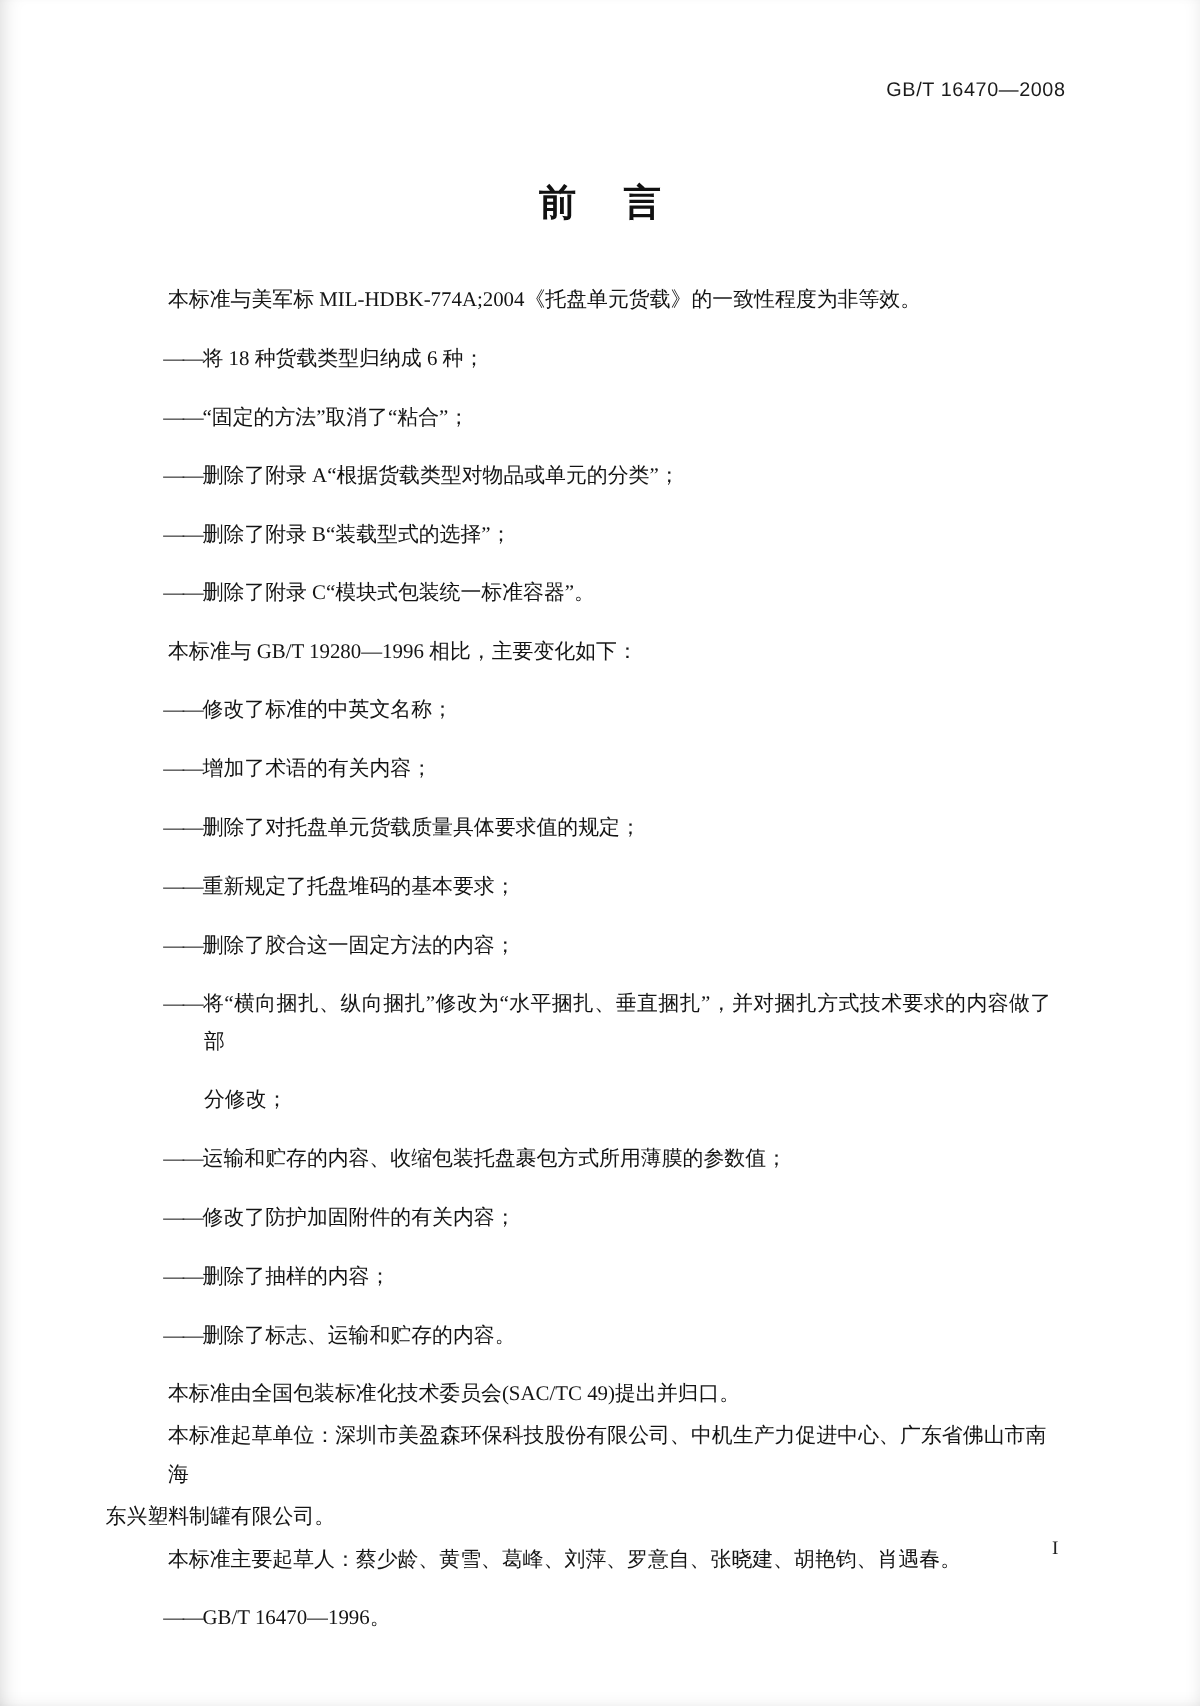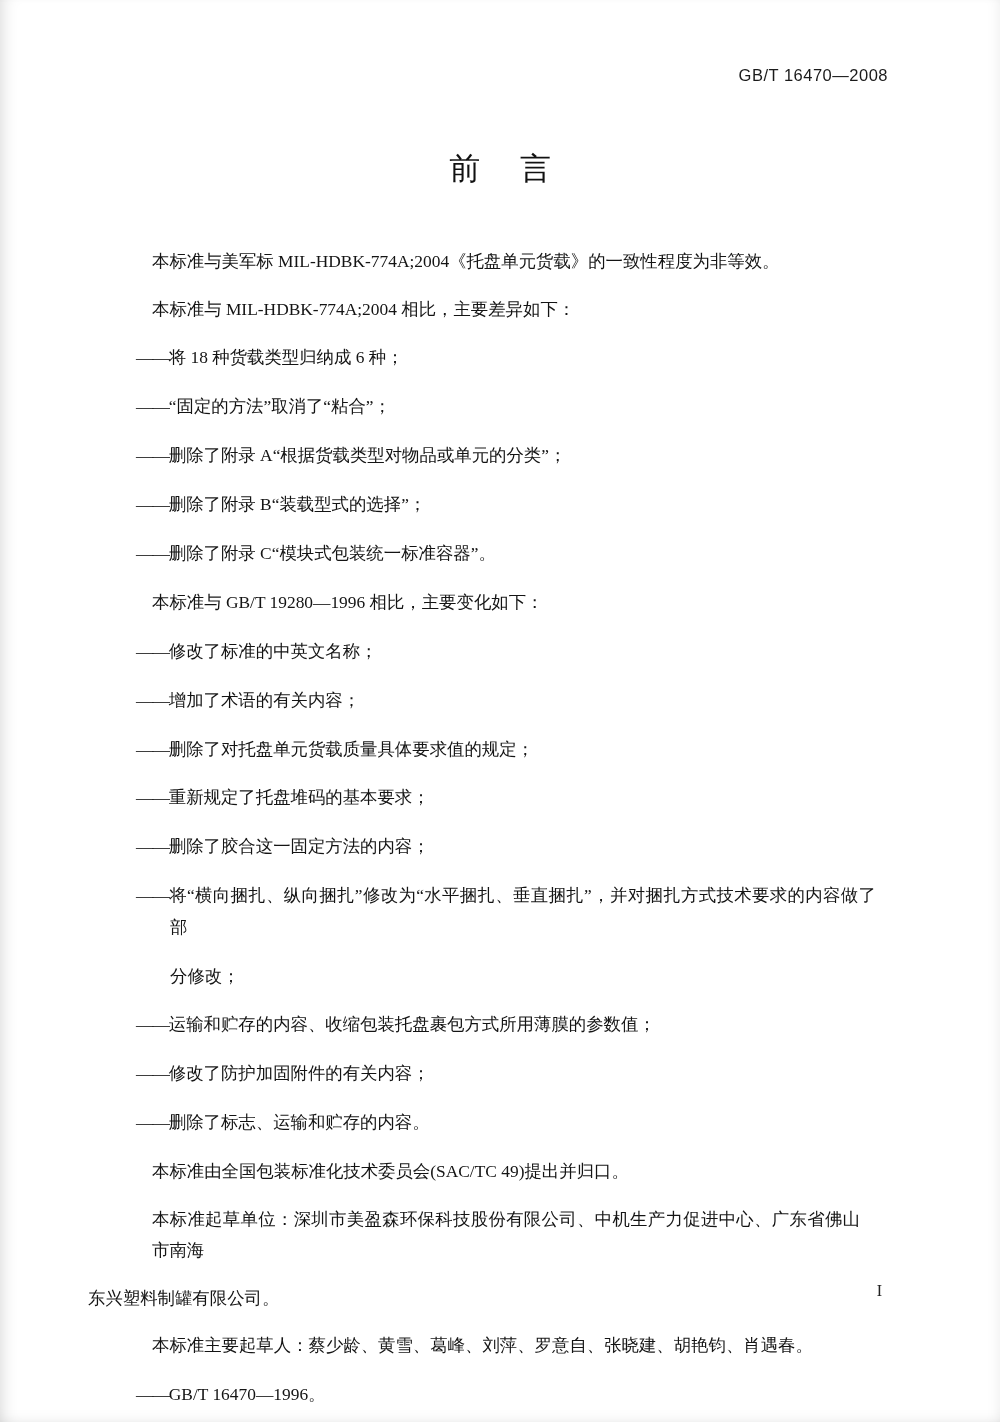--- a/index.html
+++ b/index.html
@@ -54,37 +54,37 @@
     white-space: nowrap;
   }
   .doc-title {
     position: absolute;
     top: 148px;
     left: 0;
     width: 1000px;
     text-align: center;
     font-family: "Liberation Serif", serif;
     font-size: 31px;
-    font-weight: normal;
+    font-weight: bold;
     letter-spacing: 16px;
     text-indent: 16px;
     color: #111;
   }
   .body-text {
     position: absolute;
     top: 230px;
     left: 136px;
     width: 740px;
     font-size: 17.4px;
     line-height: 31.5px;
     color: #141414;
     text-align: justify;
   }
   .p {
-    margin: 16px;
+    margin: 4px;
     text-indent: 0;
   }
   .dash {
     display: block;
     padding-left: 34px;
     text-indent: -34px;
   }
   .dash .lead {
     letter-spacing: -1px;
   }
@@ -111,21 +111,20 @@
 <div class="page">
 
   <div class="header-code">GB/T  16470—2008</div>
 
 
   <div class="doc-title">前 言</div>
 
   <div class="body-text">
 
     <p class="p">本标准与美军标 MIL-HDBK-774A;2004《托盘单元货载》的一致性程度为非等效。</p>
-    <p class="p">本标准与 MIL-HDBK-774A;2004 相比，主要差异如下：</p>
 
     <p class="dash">
       <span class="lead">——</span><span>将 18 种货载类型归纳成 6 种；</span>
     </p>
     <p class="dash">
       <span class="lead">——</span><span>“固定的方法”取消了“粘合”；</span>
     </p>
     <p class="dash">
       <span class="lead">——</span><span>删除了附录 A“根据货载类型对物品或单元的分类”；</span>
     </p>
@@ -157,20 +156,23 @@
       <span class="lead">——</span><span>将“横向捆扎、纵向捆扎”修改为“水平捆扎、垂直捆扎”，并对捆扎方式技术要求的内容做了部</span>
     </p>
     <p class="cont">分修改；</p>
     <p class="dash">
       <span class="lead">——</span><span>运输和贮存的内容、收缩包装托盘裹包方式所用薄膜的参数值；</span>
     </p>
     <p class="dash">
       <span class="lead">——</span><span>修改了防护加固附件的有关内容；</span>
     </p>
     <p class="dash">
+      <span class="lead">——</span><span>删除了抽样的内容；</span>
+    </p>
+    <p class="dash">
       <span class="lead">——</span><span>删除了标志、运输和贮存的内容。</span>
     </p>
 
     <p class="p">本标准由全国包装标准化技术委员会(SAC/TC 49)提出并归口。</p>
     <p class="p">本标准起草单位：深圳市美盈森环保科技股份有限公司、中机生产力促进中心、广东省佛山市南海</p>
     <p class="p" style="margin-left:-48px;">东兴塑料制罐有限公司。</p>
     <p class="p">本标准主要起草人：蔡少龄、黄雪、葛峰、刘萍、罗意自、张晓建、胡艳钧、肖遇春。</p>
 
     <p class="dash">
       <span class="lead">——</span><span>GB/T 16470—1996。</span>

